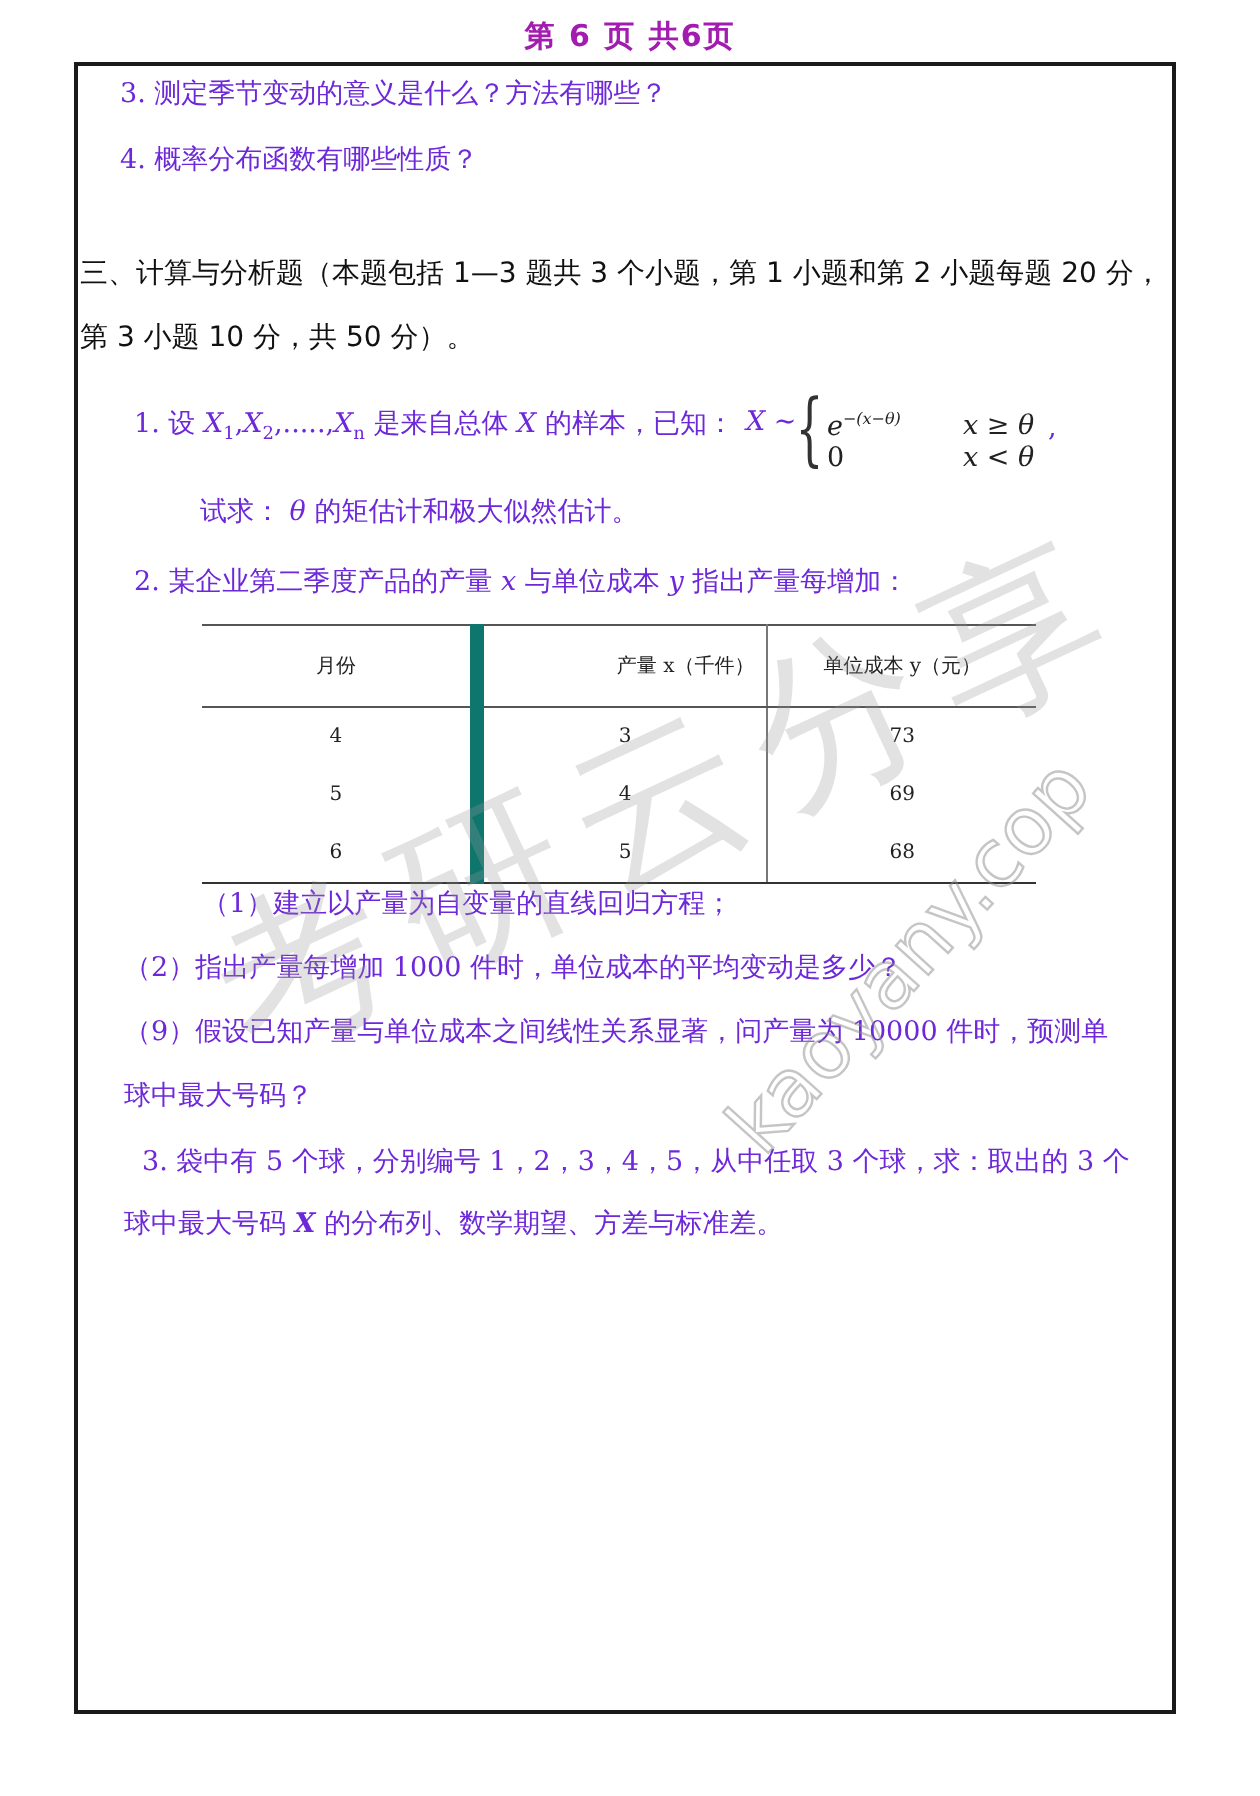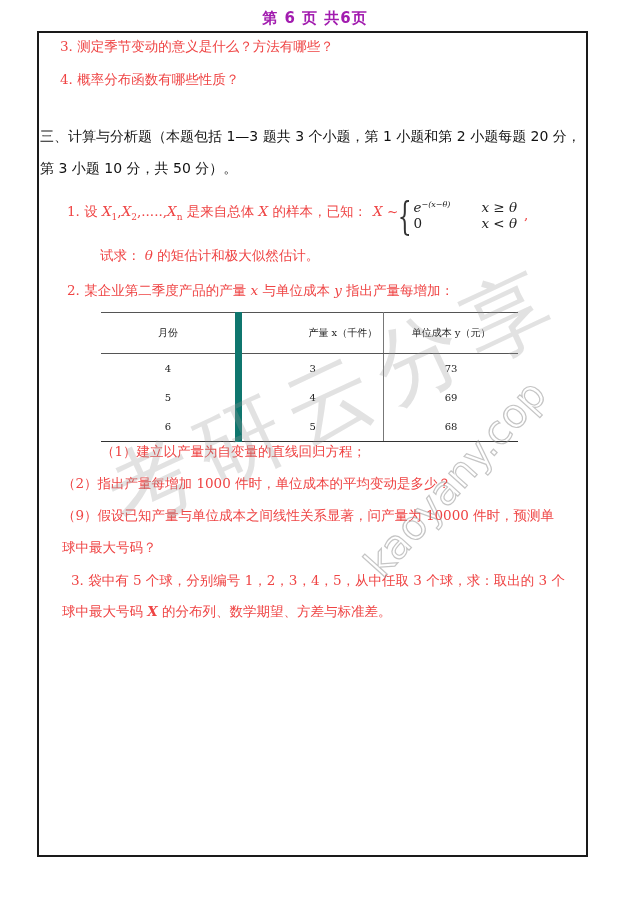--- a/index.html
+++ b/index.html
@@ -10,36 +10,36 @@
   }
   .page-header {
     position: absolute; top: 9px; left: 0; width: 630px; text-align: center;
     font-family: "DejaVu Sans", "Liberation Sans", sans-serif;
     font-weight: bold; font-size: 15px; letter-spacing: 1px; color: #a21caf;
   }
   .frame {
     position: absolute; left: 37px; top: 31px; width: 551px; height: 826px;
     border: 2px solid #1a1a1a; box-sizing: border-box;
   }
-  .line { position: absolute; font-size: 13.5px; white-space: nowrap; color: #ef4444; }
+  .line { position: absolute; font-size: 13.5px; white-space: nowrap; color: #6d28d9; }
   .line.sans {
     font-family: "DejaVu Sans", "Liberation Sans", sans-serif; font-size: 14px; color: #111;
   }
   .math { font-style: italic; font-family: "DejaVu Serif", "Liberation Serif", serif; }
   .bold-math { font-style: italic; font-weight: bold; }
   sub { font-size: 9px; }
   .piecewise {
     position: absolute; left: 371px; top: 193px; height: 44px;
     display: flex; align-items: center; font-size: 13.5px; color: #222;
   }
   .brace {
     font-size: 40px; line-height: 40px; font-weight: 100; color: #333;
     transform: scaleX(0.55); margin-left: -4px; margin-right: -4px;
   }
-  .cases { display: flex; flex-direction: column; justify-content: center; height: 44px; }
+  .cases { display: flex; flex-direction: column; justify-content: flex-end; height: 44px; }
   .case-row { display: flex; }
   .case-expr { width: 68px; font-style: italic; }
   .case-expr sup { font-size: 8px; }
   .case-cond { font-style: italic; }
   .table {
     position: absolute; left: 101px; top: 312px; width: 417px;
     border-collapse: collapse; font-size: 10px; color: #222;
   }
   .table th, .table td { text-align: center; font-weight: normal; padding: 0; }
   .table th { height: 40px; border-top: 1px solid #555; border-bottom: 1px solid #555; }

